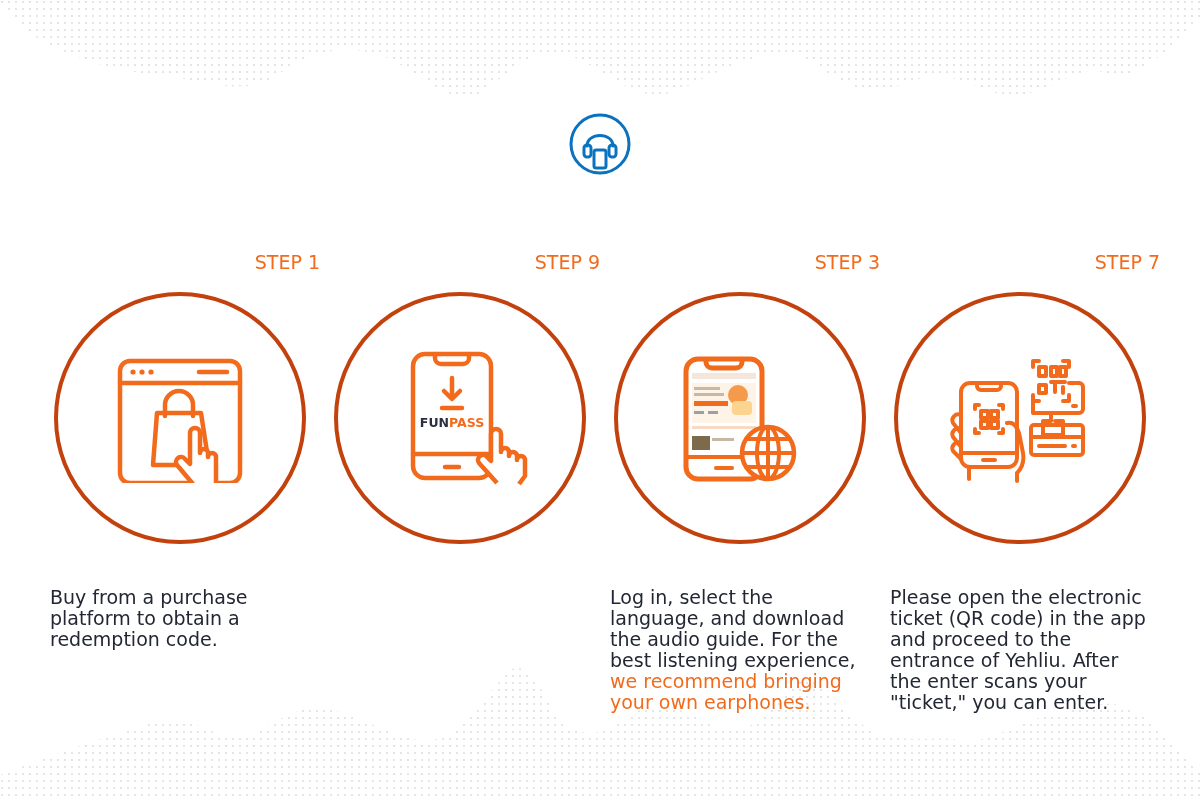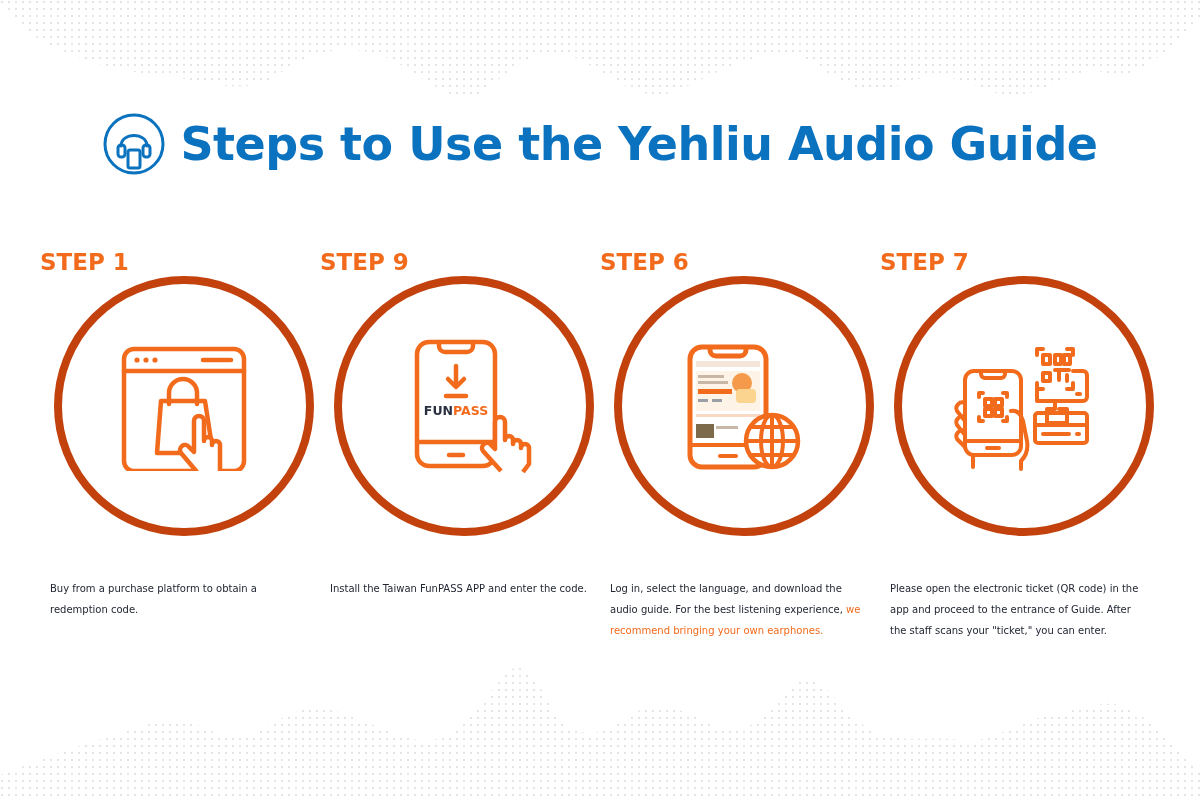--- a/index.html
+++ b/index.html
@@ -4,24 +4,24 @@
 <style>
   html, body { margin:0; padding:0; }
   body { width:1200px; height:800px; position:relative; overflow:hidden; background:#ffffff; font-family:"Liberation Sans", sans-serif; }
   .bg-wave { position:absolute; left:0; width:1200px; pointer-events:none; }
   .bg-top { top:0; height:110px; }
   .bg-bottom { bottom:0; height:140px; }
   .title-row { position:absolute; top:112px; left:0; width:1200px; display:flex; justify-content:center; align-items:center; gap:14px; }
   .title-icon { width:64px; height:64px; }
   .title { color:#0a72be; font-family:"DejaVu Sans", sans-serif; font-weight:bold; font-size:46px; letter-spacing:-0.5px; margin:0; line-height:64px; }
   .step { position:absolute; top:240px; width:280px; }
-  .step-label { text-align:left; color:#f26a1b; font-family:"DejaVu Sans", sans-serif; font-weight:bold; font-size:23px; line-height:44px; height:44px; }
-  .circle { position:absolute; top:36px; left:14px; width:244px; height:244px; border:8px solid #c2410c; border-radius:50%; }
+  .step-label { text-align:right; color:#f26a1b; font-family:"DejaVu Sans", sans-serif; font-weight:normal; font-size:19px; line-height:44px; height:44px; }
+  .circle { position:absolute; top:52px; left:14px; width:244px; height:244px; border:4px solid #c2410c; border-radius:50%; }
   .icon { position:absolute; left:50%; top:50%; transform:translate(-50%,-50%); }
-  .desc { position:absolute; top:328px; left:10px; width:260px; font-family:"DejaVu Sans", sans-serif; font-size:10px; line-height:21px; color:#222733; }
+  .desc { position:absolute; top:328px; left:10px; width:260px; font-family:"DejaVu Sans", sans-serif; font-size:19px; line-height:21px; color:#222733; }
   .hl { color:#f26a1b; }
 </style>
 </head>
 <body>
 
 <svg class="bg-wave bg-top" viewBox="0 0 1200 110" preserveAspectRatio="none">
   <defs>
     <pattern id="dots" width="7" height="7" patternUnits="userSpaceOnUse">
       <circle cx="2" cy="2" r="0.9" fill="#d8d8d8"></circle>
     </pattern>
@@ -33,21 +33,20 @@
 </svg>
 
 <div class="title-row">
   <svg class="title-icon" viewBox="0 0 64 64">
     <circle cx="32" cy="32" r="29" fill="none" stroke="#0a72be" stroke-width="3"></circle>
     <path d="M19,34 C19,20 45,20 45,34" fill="none" stroke="#0a72be" stroke-width="3" stroke-linecap="round"></path>
     <rect x="16" y="33" width="7" height="12" rx="3" fill="none" stroke="#0a72be" stroke-width="3"></rect>
     <rect x="41" y="33" width="7" height="12" rx="3" fill="none" stroke="#0a72be" stroke-width="3"></rect>
     <rect x="26" y="38" width="12" height="18" rx="2" fill="#fff" stroke="#0a72be" stroke-width="3"></rect>
   </svg>
-  <h1 class="title">Steps to Use the Yehliu Audio Guide</h1>
 </div>
 
 <section class="step" style="left:40px">
   <div class="step-label">STEP 1</div>
   <div class="circle">
     <svg class="icon" width="130" height="130" viewBox="0 0 130 130">
       <g fill="none" stroke="#f26a1b" stroke-width="4.5" stroke-linecap="round" stroke-linejoin="round">
         <rect x="5" y="8" width="120" height="122" rx="10"></rect>
         <line x1="5" y1="30" x2="125" y2="30"></line>
         <line x1="84" y1="19" x2="112" y2="19"></line>
@@ -79,27 +78,24 @@
         <line x1="47" y1="30" x2="47" y2="50"></line>
         <polyline points="39,43 47,51 55,43"></polyline>
         <line x1="37" y1="60" x2="57" y2="60"></line>
       </g>
       <text x="47" y="79" text-anchor="middle" font-family="DejaVu Sans, sans-serif" font-weight="bold" font-size="12.5">
         <tspan fill="#2a3040">FUN</tspan><tspan fill="#f26a1b">PASS</tspan>
       </text>
       <path d="M92,135 L74,115 a5,5 0 0 1 8,-6 L86,113 V86 a5,5 0 0 1 10,0 V104 a4,4 0 0 1 8,0 V108 a4,4 0 0 1 8,0 V112 a4,4 0 0 1 8,0 V128 L114,136" fill="#fff" stroke="#f26a1b" stroke-width="4.5" stroke-linejoin="round"></path>
     </svg>
   </div>
-  <p class="desc">
-    <span>Install the Taiwan FunPASS APP and enter the code.</span>
-  </p>
 </section>
 
 <section class="step" style="left:600px">
-  <div class="step-label">STEP 6</div>
+  <div class="step-label">STEP 3</div>
   <div class="circle">
     <svg class="icon" width="120" height="130" viewBox="0 0 120 130">
       <rect x="6" y="6" width="76" height="120" rx="12" fill="none" stroke="#f26a1b" stroke-width="5"></rect>
       <path d="M26,6 v3 a6,6 0 0 0 6,6 h24 a6,6 0 0 0 6,-6 v-3" fill="none" stroke="#f26a1b" stroke-width="5"></path>
       <line x1="6" y1="104" x2="82" y2="104" stroke="#f26a1b" stroke-width="4"></line>
       <line x1="36" y1="115" x2="52" y2="115" stroke="#f26a1b" stroke-width="4" stroke-linecap="round"></line>
 
       <rect x="12" y="20" width="64" height="6" fill="#f5e6dc"></rect>
       <rect x="12" y="30" width="64" height="40" fill="#fdf3e6"></rect>
       <circle cx="58" cy="42" r="10" fill="#f59a4a"></circle>
@@ -163,15 +159,15 @@
         <line x1="128" y1="53" x2="131" y2="53"></line>
         <path d="M106,60 v8 h-8 v14 h20 v-14 h-8"></path>
         <rect x="86" y="72" width="52" height="30" rx="3"></rect>
         <line x1="86" y1="84" x2="138" y2="84"></line>
         <line x1="94" y1="93" x2="120" y2="93"></line>
         <line x1="128" y1="93" x2="130" y2="93"></line>
       </g>
     </svg>
   </div>
   <p class="desc">
-    <span>Please open the electronic ticket (QR code) in the app and proceed to the entrance of Guide. After the staff scans your "ticket," you can enter.</span>
+    <span>Please open the electronic ticket (QR code) in the app and proceed to the entrance of Yehliu. After the enter scans your "ticket," you can enter.</span>
   </p>
 </section>
 
 </body></html>

